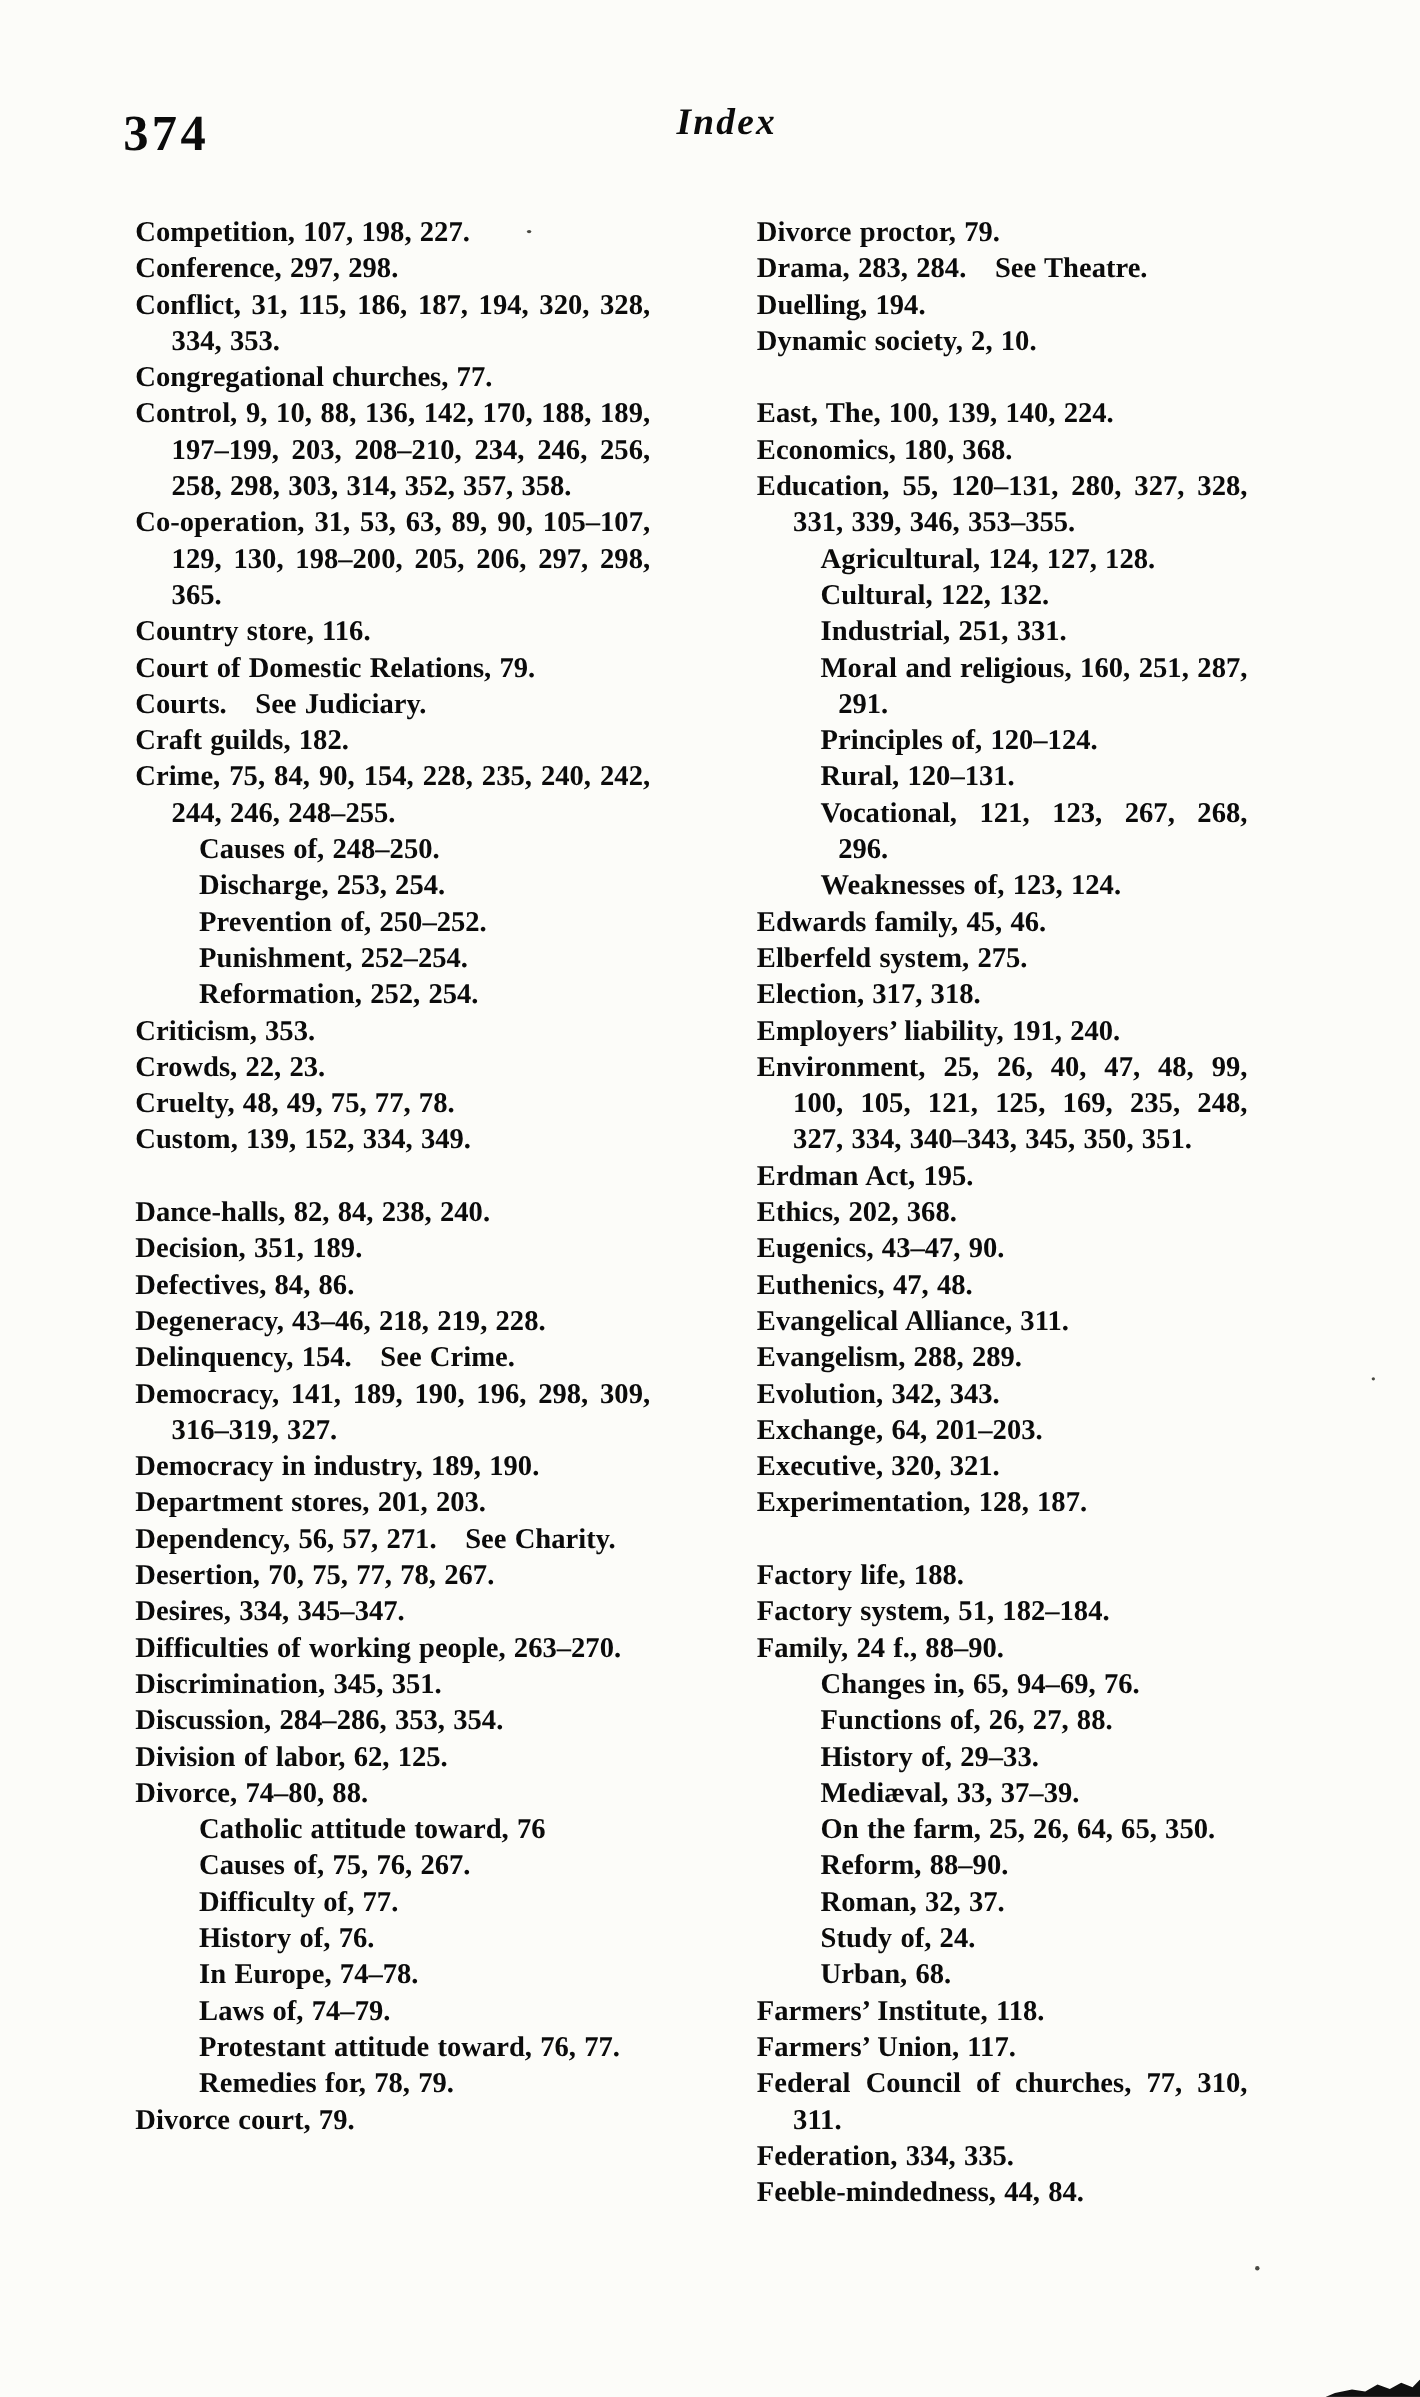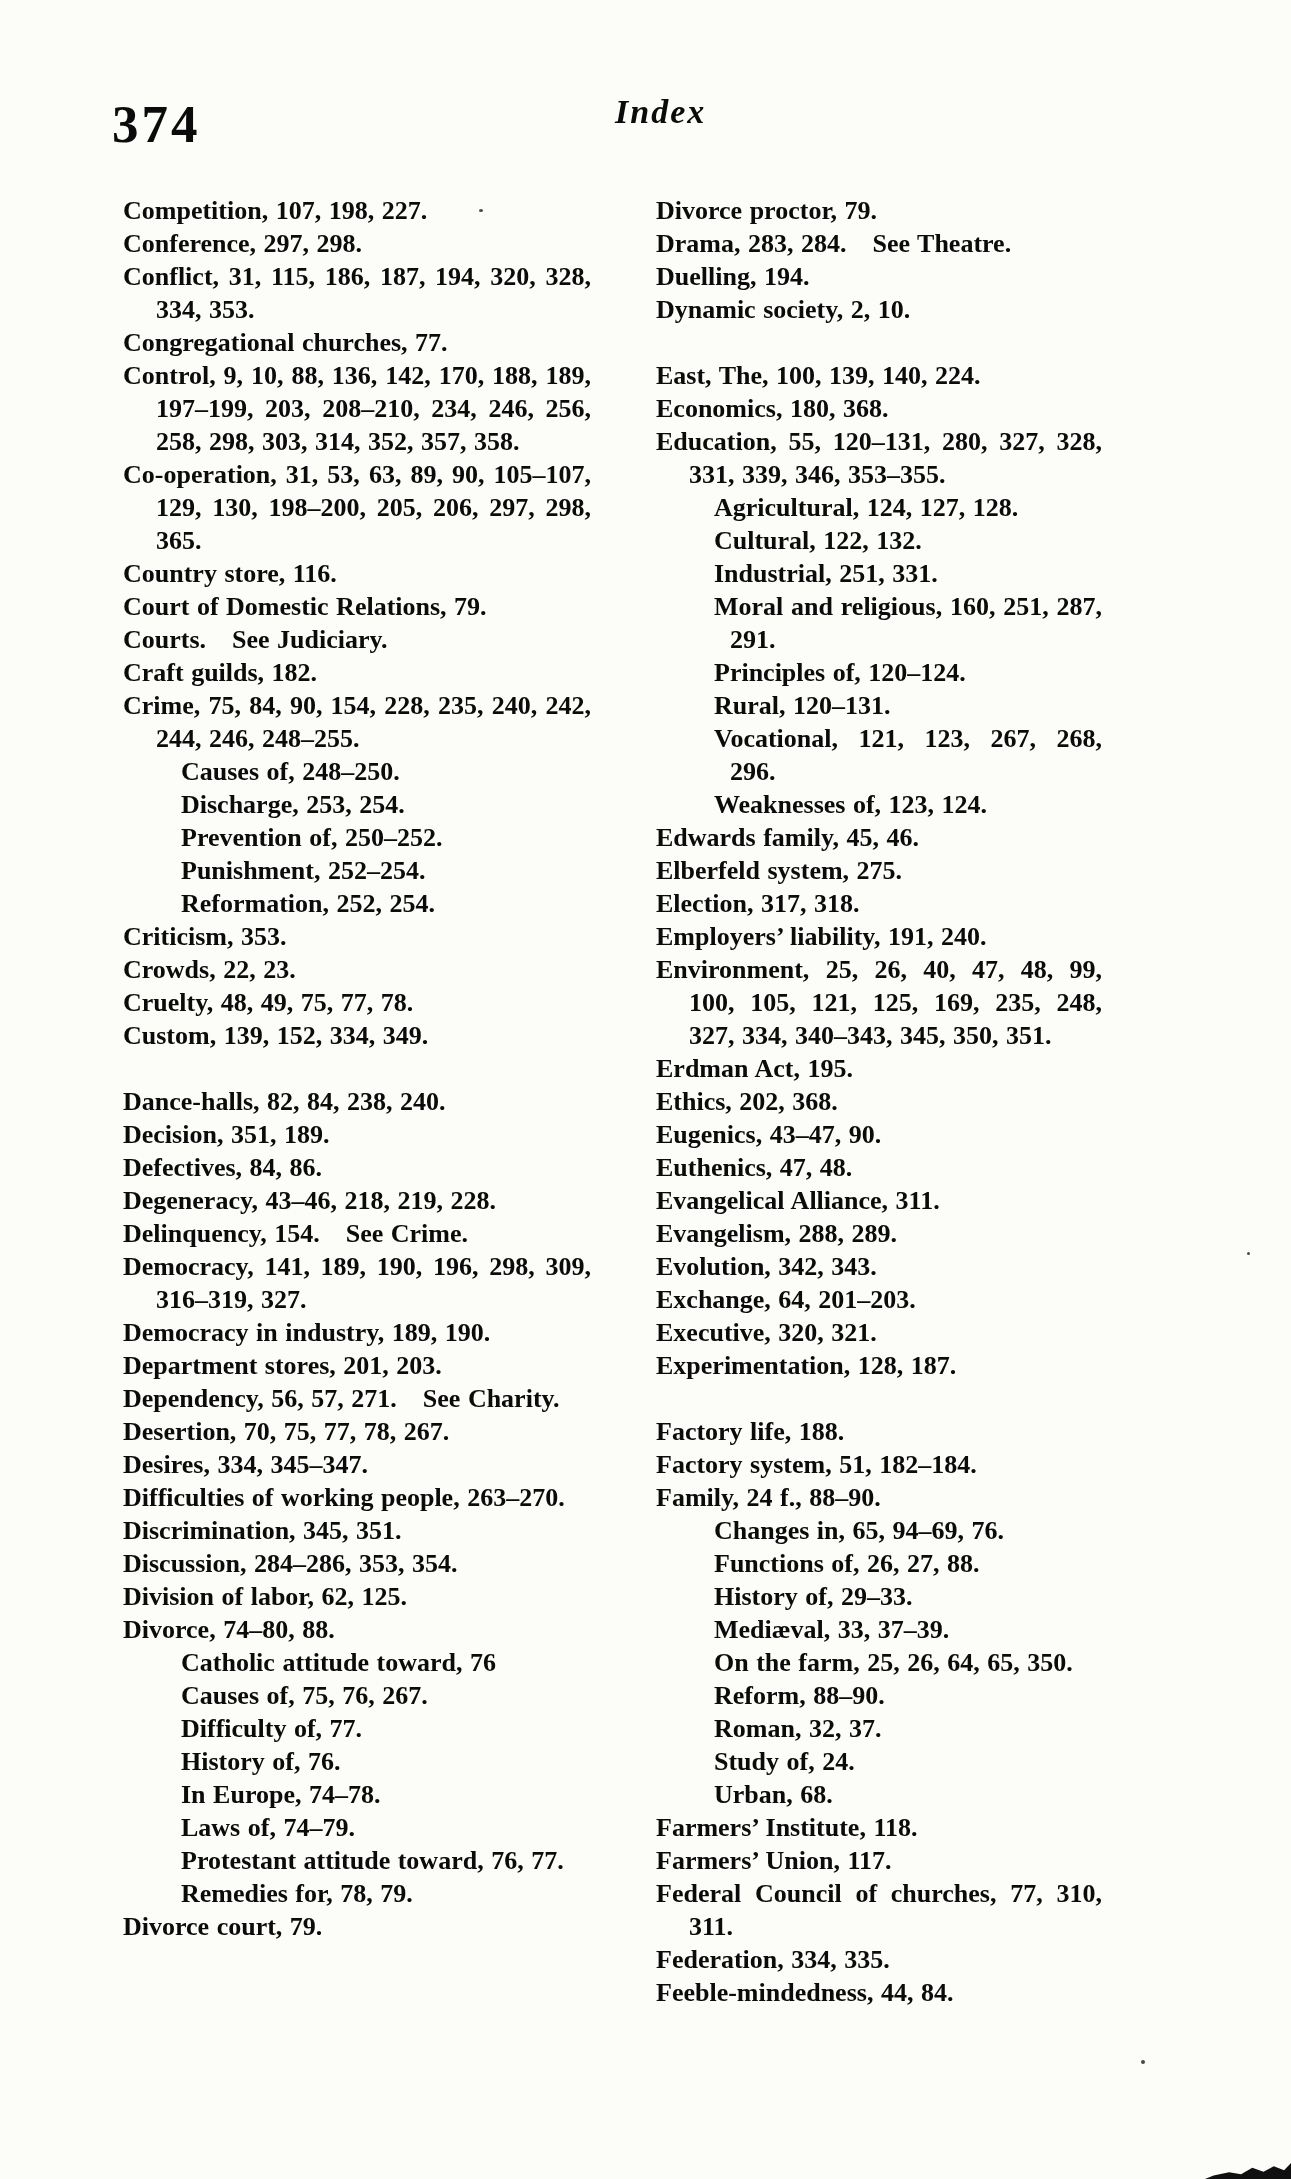--- a/index.html
+++ b/index.html
@@ -8,21 +8,21 @@
     width: 1291px; height: 2179px;
     background: #fcfcf9;
     position: relative;
     overflow: hidden;
     font-family: "Liberation Serif", serif;
     color: #0b0b0b;
   }
   .page-number {
     position: absolute;
     left: 112px; top: 98px;
-    font-size: 53px; font-weight: bold;
+    font-size: 46px; font-weight: bold;
     letter-spacing: 3px;
     line-height: 1;
   }
   .page-title {
     position: absolute;
     left: 615px; top: 95px;
     font-size: 34px; font-weight: bold; font-style: italic;
     letter-spacing: 2px;
     line-height: 1;
   }
@@ -30,21 +30,21 @@
     position: absolute;
     top: 194px;
     font-size: 26px;
     line-height: 33px;
     font-weight: bold;
     text-align: justify;
     word-spacing: 1px;
     hyphens: none;
   }
   .col-left  { left: 123px; width: 468px; }
-  .col-right { left: 656px; width: 446px; }
+  .col-right { left: 688px; width: 446px; }
   .entry { margin: 0; padding-left: 33px; text-indent: -33px; }
   .entry.sub { margin-left: 58px; padding-left: 16px; text-indent: -16px; }
   .gap { height: 33px; }
   .speck {
     position: absolute;
     background: #4a4a44;
     border-radius: 50%;
   }
   .corner-smudge {
     position: absolute;

